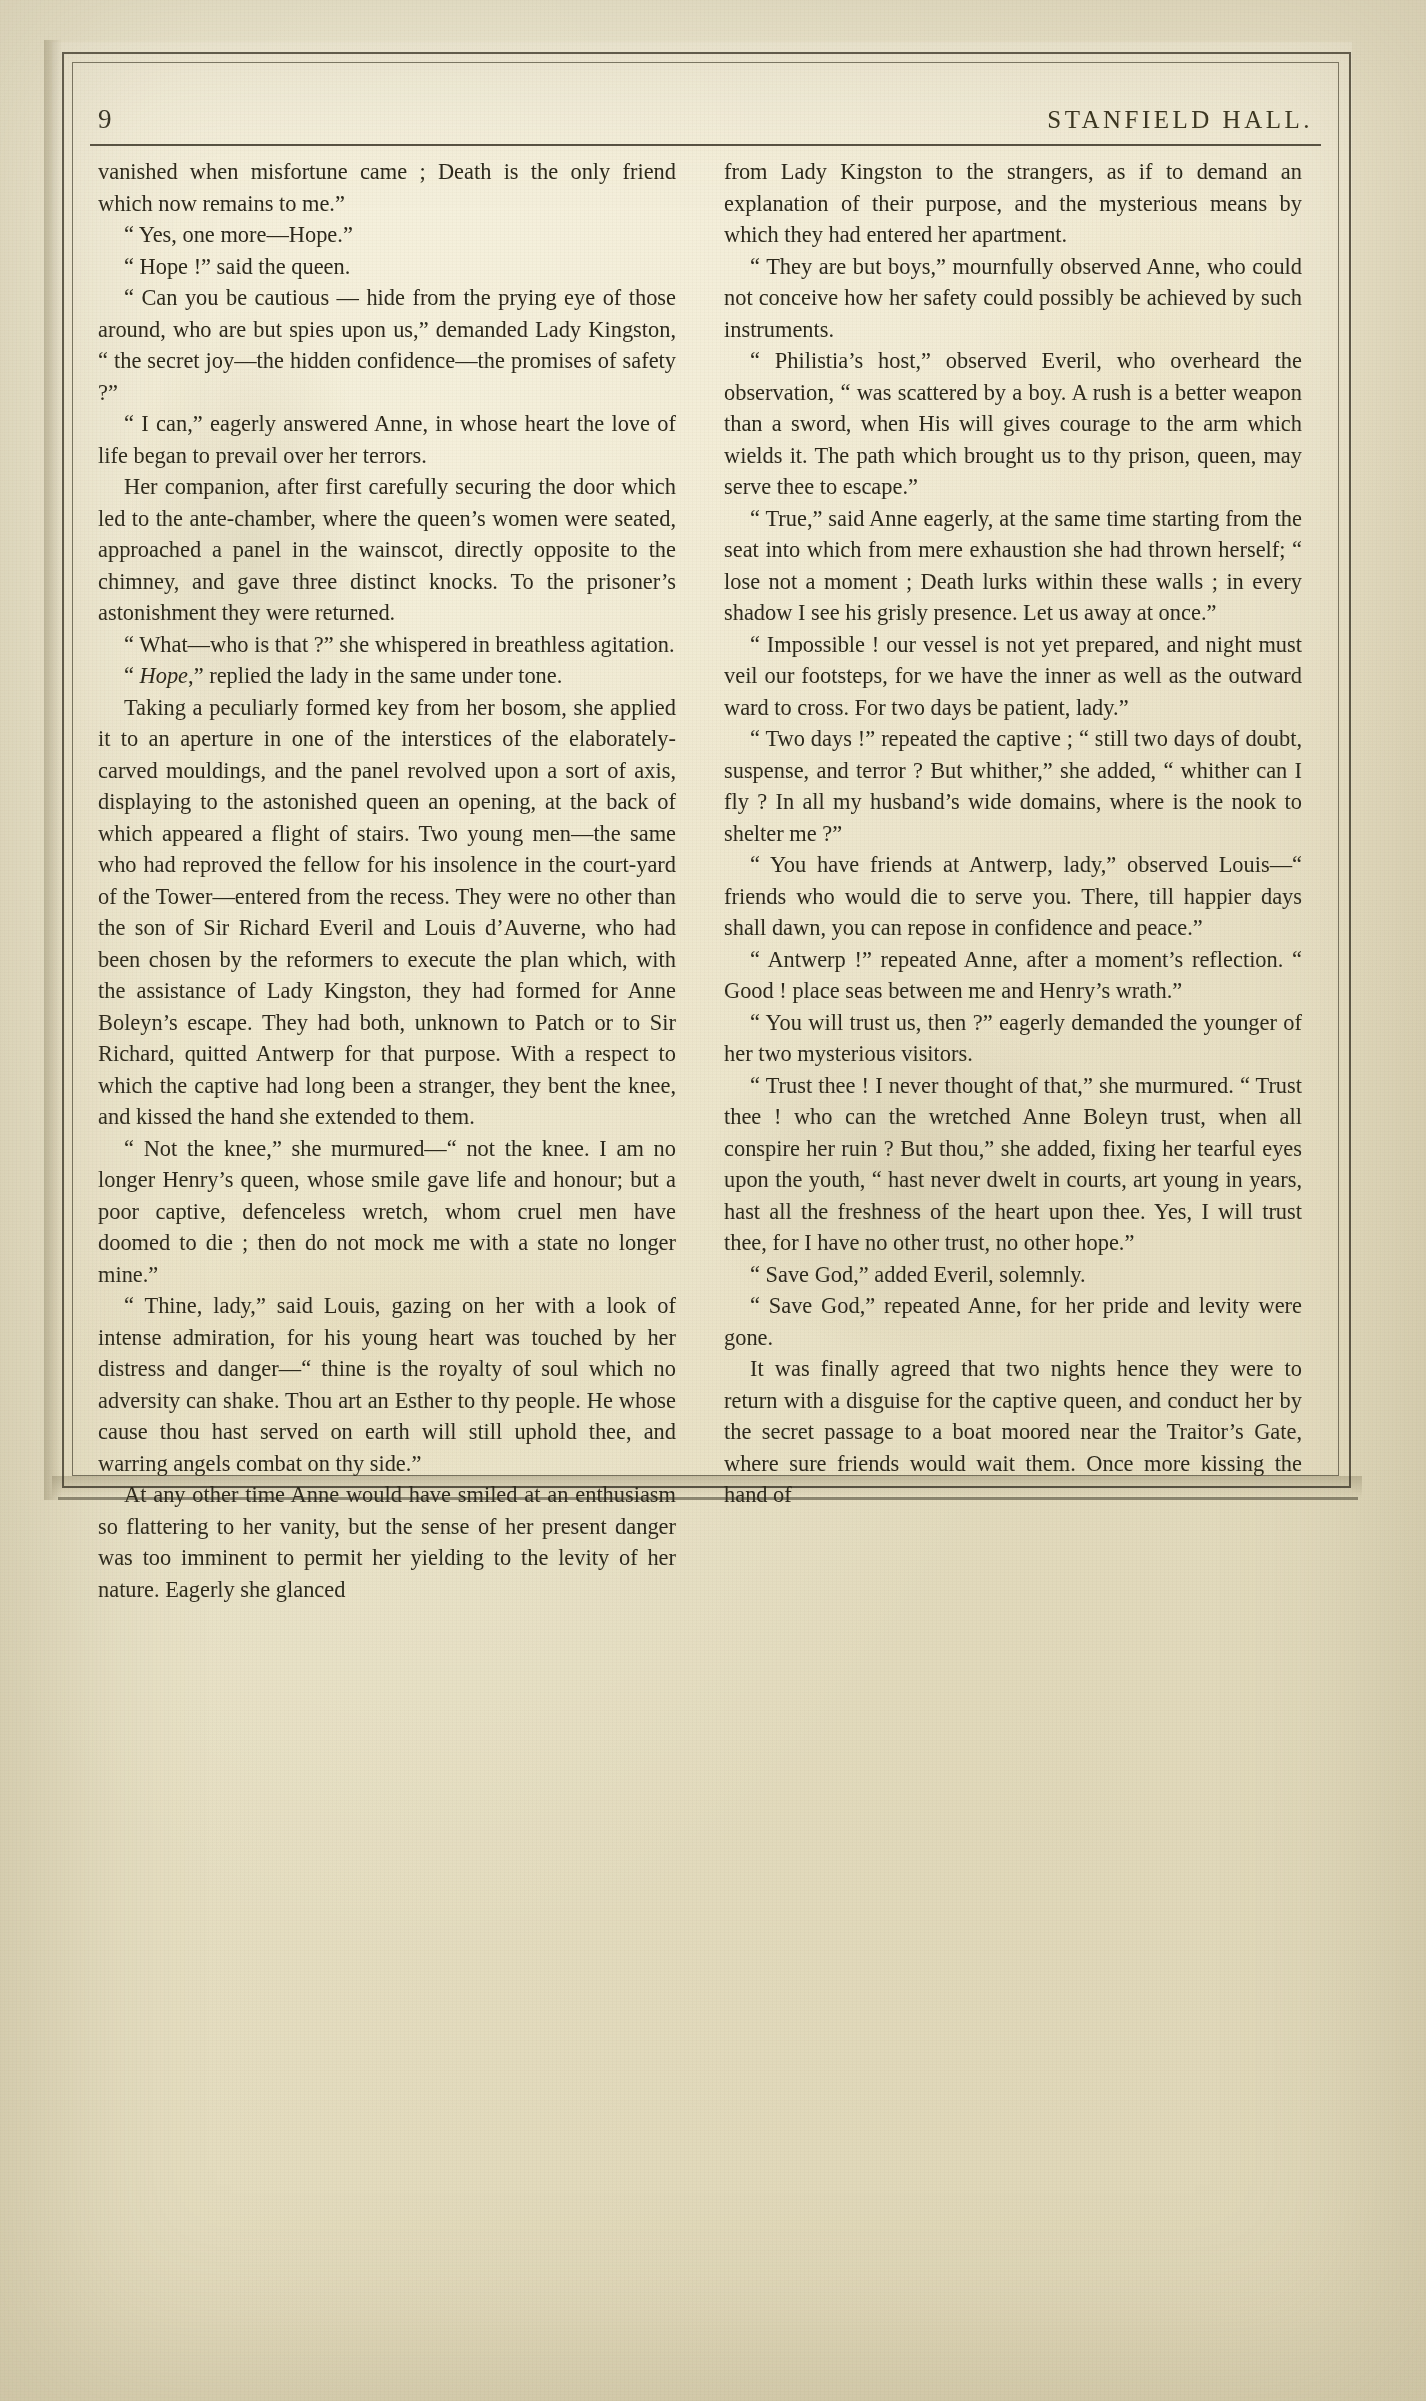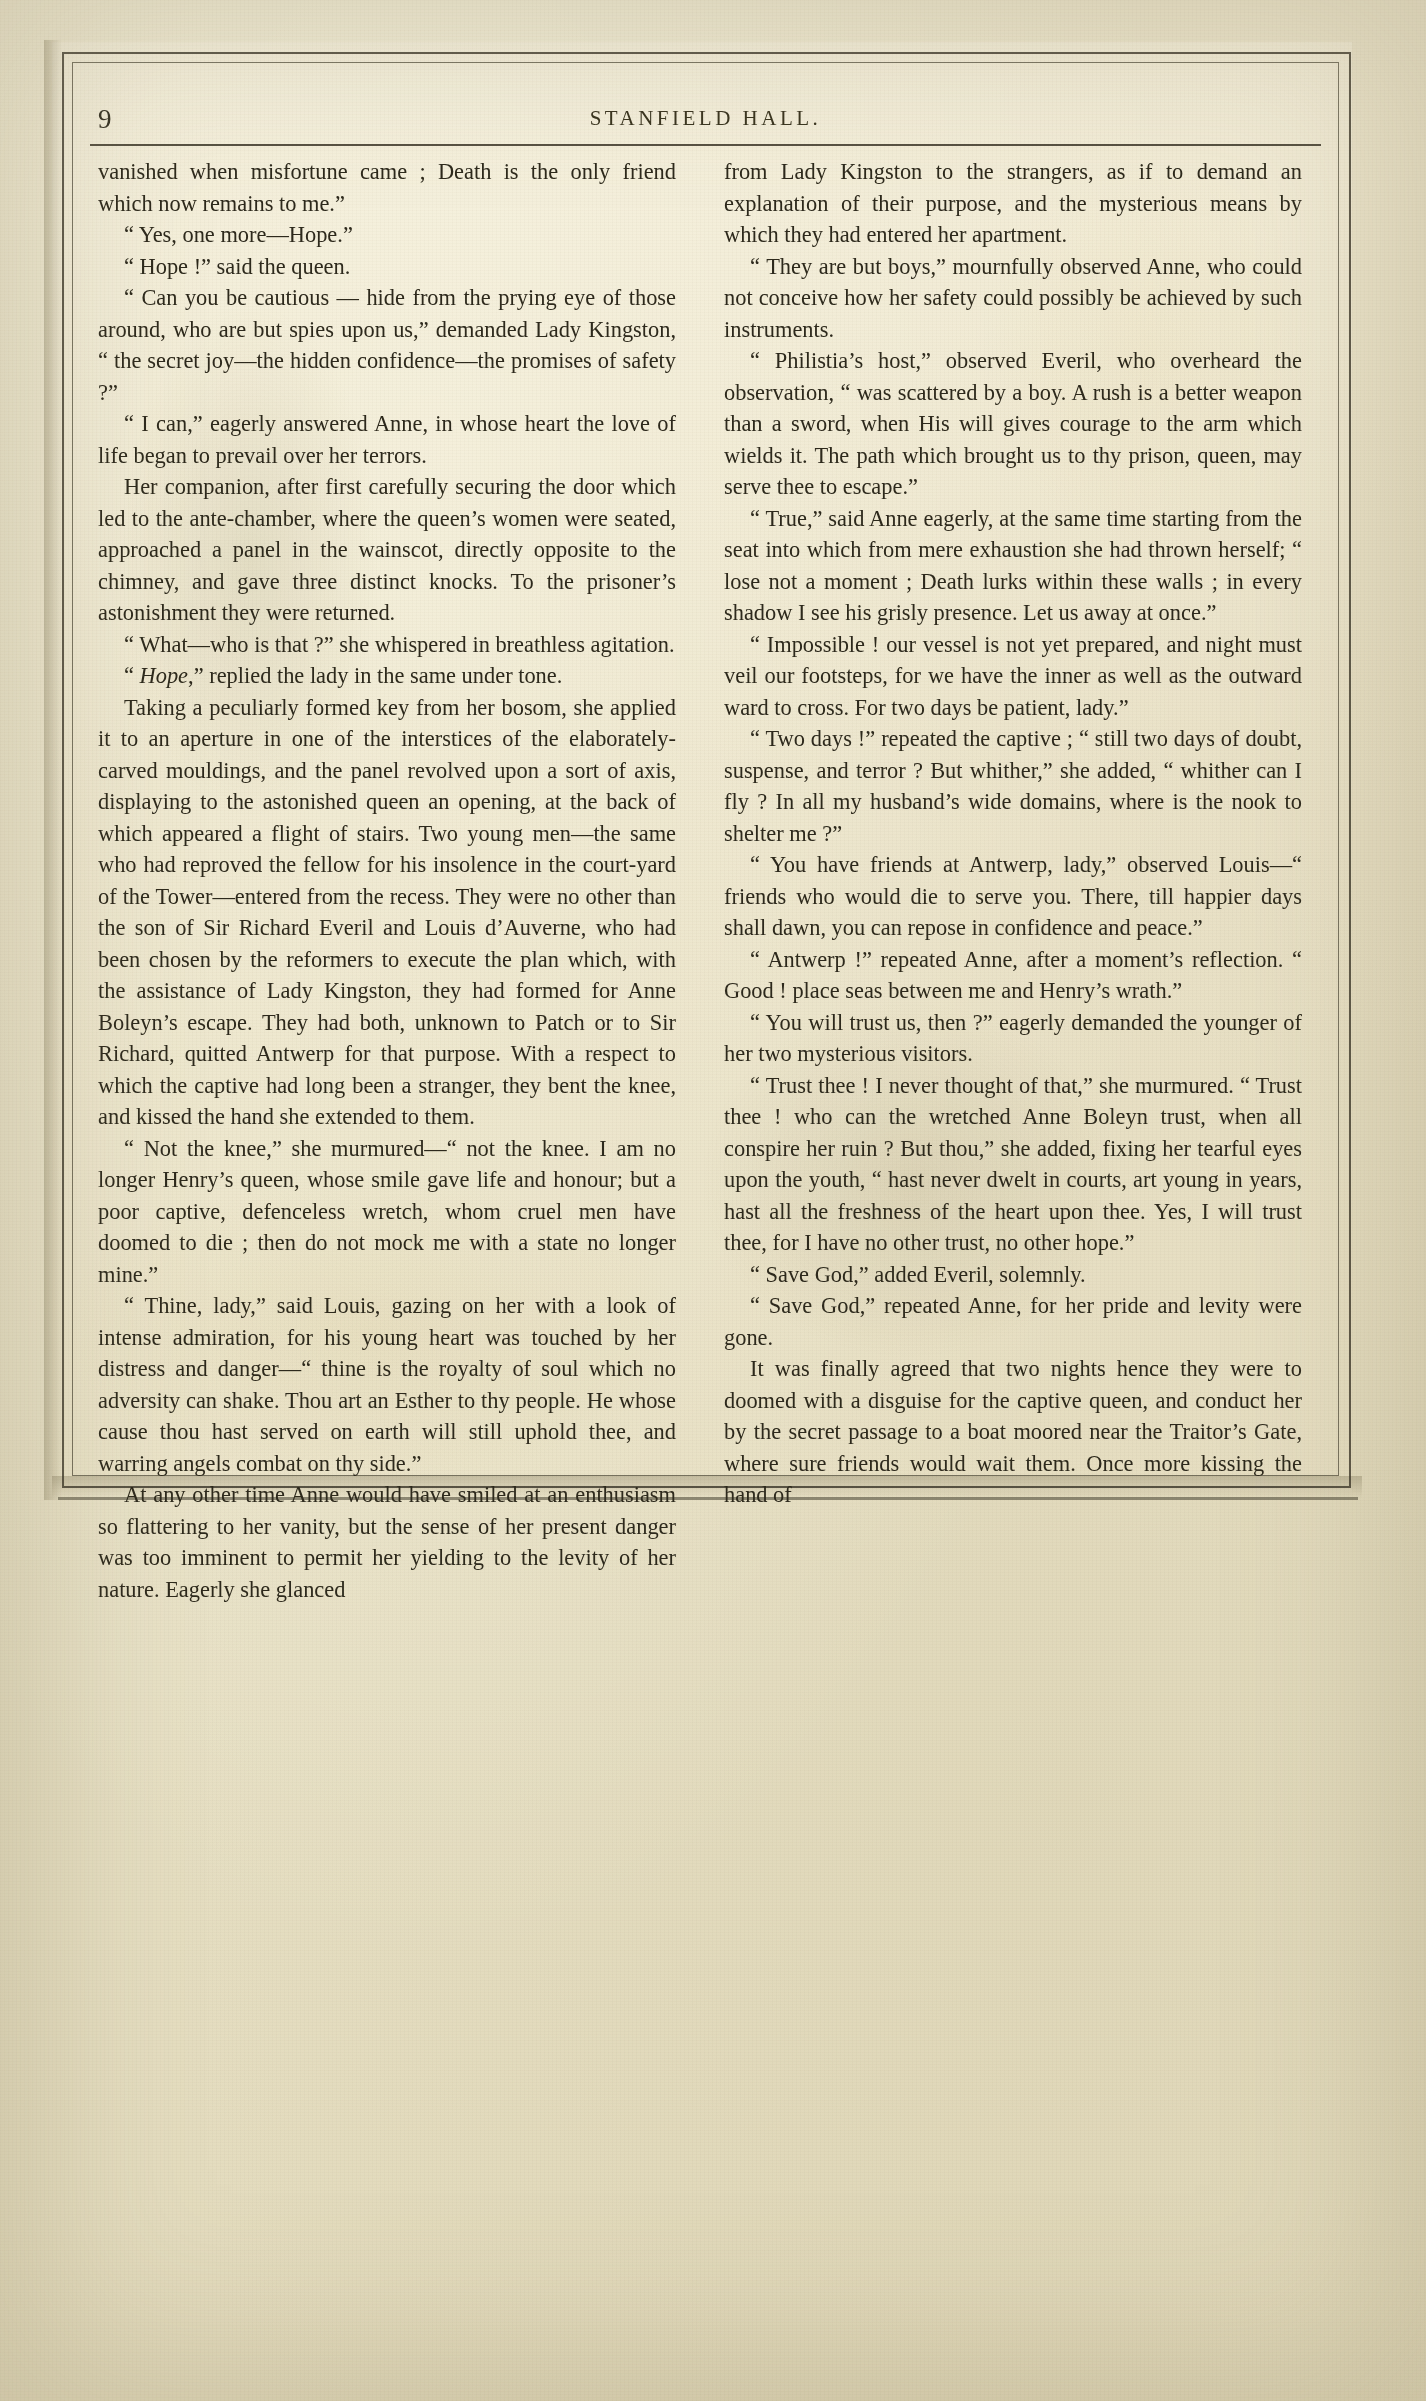--- a/index.html
+++ b/index.html
@@ -87,22 +87,22 @@
     top: 6px;
     font-size: 27px;
     letter-spacing: 1px;
     color: #353123;
   }
   .runtitle {
     position: absolute;
     left: 0;
     right: 0;
     top: 8px;
-    text-align: center;
-    font-size: 21px;
+    text-align: right;
+    font-size: 25px;
     letter-spacing: 3.5px;
     color: #39341f;
   }
   .head-rule {
     position: absolute;
     left: -8px;
     right: -8px;
     top: 46px;
     height: 0;
     border-top: 2px solid #3b3628;
@@ -211,20 +211,20 @@
           <p>“ Philistia’s host,” observed Everil, who overheard the observation, “ was scattered by a boy.   A rush is a better weapon than a sword, when His will gives courage to the arm which wields it.   The path which brought us to thy prison, queen, may serve thee to escape.”</p>
           <p>“ True,” said Anne eagerly, at the same time starting from the seat into which from mere exhaustion she had thrown herself; “ lose not a moment ; Death lurks within these walls ; in every shadow I see his grisly presence.   Let us away at once.”</p>
           <p>“ Impossible ! our vessel is not yet prepared, and night must veil our footsteps, for we have the inner as well as the outward ward to cross.   For two days be patient, lady.”</p>
           <p>“ Two days !” repeated the captive ; “ still two days of doubt, suspense, and terror ?  But whither,” she added, “ whither can I fly ?   In all my husband’s wide domains, where is the nook to shelter me ?”</p>
           <p>“ You have friends at Antwerp, lady,” observed Louis—“ friends who would die to serve you.   There, till happier days shall dawn, you can repose in confidence and peace.”</p>
           <p>“ Antwerp !” repeated Anne, after a moment’s reflection.   “ Good ! place seas between me and Henry’s wrath.”</p>
           <p>“ You will trust us, then ?” eagerly demanded the younger of her two mysterious visitors.</p>
           <p>“ Trust thee ! I never thought of that,” she murmured.   “ Trust thee ! who can the wretched Anne Boleyn trust, when all conspire her ruin ?   But thou,” she added, fixing her tearful eyes upon the youth, “ hast never dwelt in courts, art young in years, hast all the freshness of the heart upon thee.  Yes, I will trust thee, for I have no other trust, no other hope.”</p>
           <p>“ Save God,” added Everil, solemnly.</p>
           <p>“ Save God,” repeated Anne, for her pride and levity were gone.</p>
-          <p>It was finally agreed that two nights hence they were to doomed with a disguise for the captive queen, and conduct her by the secret passage to a boat moored near the Traitor’s Gate, where sure friends would wait them.   Once more kissing the hand of</p>
+          <p>It was finally agreed that two nights hence they were to return with a disguise for the captive queen, and conduct her by the secret passage to a boat moored near the Traitor’s Gate, where sure friends would wait them.   Once more kissing the hand of</p>
         </div>
     </div>
   </div>
 
   <div class="grain"></div>
   <div class="vignette"></div>
 </div>
 
 </body></html>

